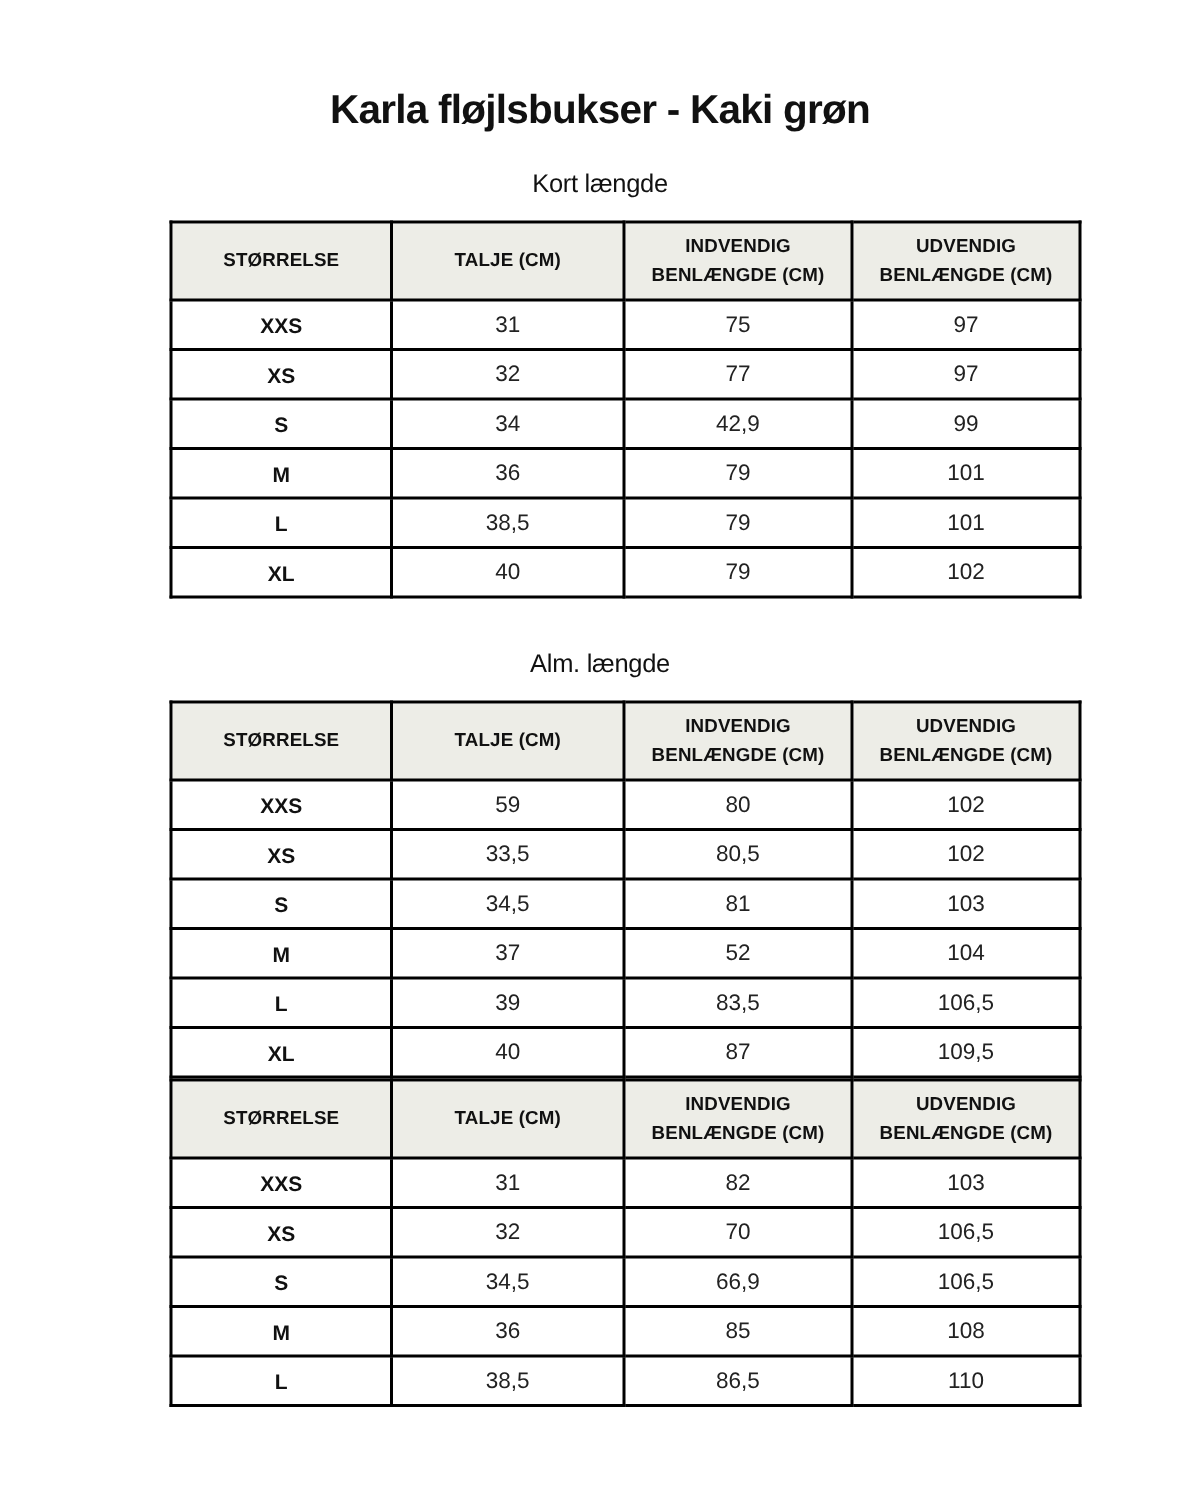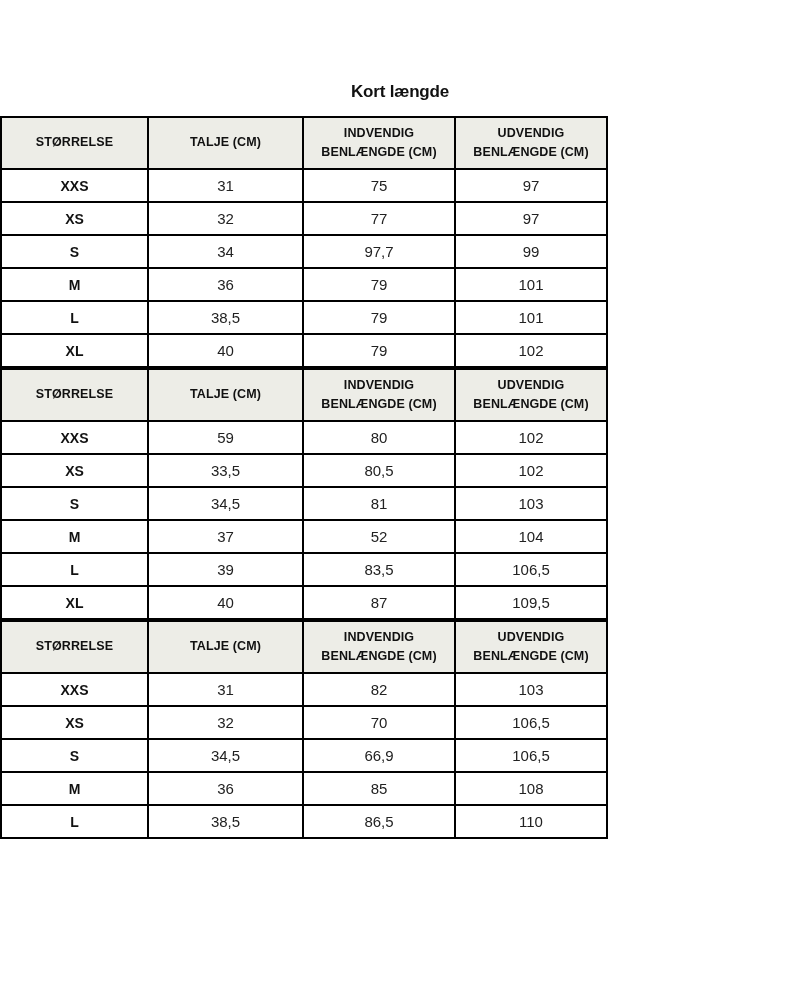--- a/index.html
+++ b/index.html
@@ -22,30 +22,31 @@
     margin: 0;
     text-align: center;
     font-size: 27px;
     font-weight: 700;
     letter-spacing: -0.5px;
   }
   .section-heading {
     margin: 34px 0 14px 0;
     text-align: center;
     font-size: 17px;
-    font-weight: 700;
+    font-weight: 400;
     letter-spacing: -0.2px;
   }
   .table-section:first-of-type .section-heading {
     margin-top: 24px;
   }
   table.size-table {
     border-collapse: collapse;
     table-layout: fixed;
     width: 606px;
+    margin-left: 113px;
     border: 2px solid #000000;
   }
   table.size-table col.c1 { width: 147px; }
   table.size-table col.c2 { width: 155px; }
   table.size-table col.c3 { width: 152px; }
   table.size-table col.c4 { width: 152px; }
   table.size-table th,
   table.size-table td {
     border: 2px solid #000000;
     text-align: center;
@@ -70,20 +71,21 @@
   table.size-table tbody td.size-cell {
     font-size: 14px;
     font-weight: 700;
     color: #111111;
   }
 </style>
 </head>
 <body>
 
 <div class="page">
+  <h1 class="title">Karla fløjlsbukser - Kaki grøn</h1>
 
   <section class="table-section">
     <h2 class="section-heading">Kort længde</h2>
     <table class="size-table">
       <colgroup>
           <col class="c1">
           <col class="c2">
           <col class="c3">
           <col class="c4">
         </colgroup>
@@ -104,40 +106,98 @@
           </tr>
           <tr>
             <td class="size-cell">XS</td>
             <td class="measurement-cell">32</td>
             <td class="measurement-cell">77</td>
             <td class="measurement-cell">97</td>
           </tr>
           <tr>
             <td class="size-cell">S</td>
             <td class="measurement-cell">34</td>
-            <td class="measurement-cell">97,7</td>
+            <td class="measurement-cell">42,9</td>
             <td class="measurement-cell">99</td>
           </tr>
           <tr>
             <td class="size-cell">M</td>
             <td class="measurement-cell">36</td>
             <td class="measurement-cell">79</td>
             <td class="measurement-cell">101</td>
           </tr>
           <tr>
             <td class="size-cell">L</td>
             <td class="measurement-cell">38,5</td>
             <td class="measurement-cell">79</td>
             <td class="measurement-cell">101</td>
           </tr>
           <tr>
             <td class="size-cell">XL</td>
             <td class="measurement-cell">40</td>
             <td class="measurement-cell">79</td>
             <td class="measurement-cell">102</td>
+          </tr>
+        </tbody>
+    </table>
+  </section>
+
+  <section class="table-section">
+    <h2 class="section-heading">Alm. længde</h2>
+    <table class="size-table">
+      <colgroup>
+          <col class="c1">
+          <col class="c2">
+          <col class="c3">
+          <col class="c4">
+        </colgroup>
+      <thead>
+          <tr>
+            <th>STØRRELSE</th>
+            <th>TALJE (CM)</th>
+            <th>INDVENDIG BENLÆNGDE (CM)</th>
+            <th>UDVENDIG BENLÆNGDE (CM)</th>
+          </tr>
+        </thead>
+      <tbody>
+          <tr>
+            <td class="size-cell">XXS</td>
+            <td class="measurement-cell">59</td>
+            <td class="measurement-cell">80</td>
+            <td class="measurement-cell">102</td>
+          </tr>
+          <tr>
+            <td class="size-cell">XS</td>
+            <td class="measurement-cell">33,5</td>
+            <td class="measurement-cell">80,5</td>
+            <td class="measurement-cell">102</td>
+          </tr>
+          <tr>
+            <td class="size-cell">S</td>
+            <td class="measurement-cell">34,5</td>
+            <td class="measurement-cell">81</td>
+            <td class="measurement-cell">103</td>
+          </tr>
+          <tr>
+            <td class="size-cell">M</td>
+            <td class="measurement-cell">37</td>
+            <td class="measurement-cell">52</td>
+            <td class="measurement-cell">104</td>
+          </tr>
+          <tr>
+            <td class="size-cell">L</td>
+            <td class="measurement-cell">39</td>
+            <td class="measurement-cell">83,5</td>
+            <td class="measurement-cell">106,5</td>
+          </tr>
+          <tr>
+            <td class="size-cell">XL</td>
+            <td class="measurement-cell">40</td>
+            <td class="measurement-cell">87</td>
+            <td class="measurement-cell">109,5</td>
           </tr>
         </tbody>
     </table>
   </section>
 
   <section class="table-section">
     <table class="size-table">
       <colgroup>
           <col class="c1">
           <col class="c2">
@@ -148,77 +208,20 @@
           <tr>
             <th>STØRRELSE</th>
             <th>TALJE (CM)</th>
             <th>INDVENDIG BENLÆNGDE (CM)</th>
             <th>UDVENDIG BENLÆNGDE (CM)</th>
           </tr>
         </thead>
       <tbody>
           <tr>
             <td class="size-cell">XXS</td>
-            <td class="measurement-cell">59</td>
-            <td class="measurement-cell">80</td>
-            <td class="measurement-cell">102</td>
-          </tr>
-          <tr>
-            <td class="size-cell">XS</td>
-            <td class="measurement-cell">33,5</td>
-            <td class="measurement-cell">80,5</td>
-            <td class="measurement-cell">102</td>
-          </tr>
-          <tr>
-            <td class="size-cell">S</td>
-            <td class="measurement-cell">34,5</td>
-            <td class="measurement-cell">81</td>
-            <td class="measurement-cell">103</td>
-          </tr>
-          <tr>
-            <td class="size-cell">M</td>
-            <td class="measurement-cell">37</td>
-            <td class="measurement-cell">52</td>
-            <td class="measurement-cell">104</td>
-          </tr>
-          <tr>
-            <td class="size-cell">L</td>
-            <td class="measurement-cell">39</td>
-            <td class="measurement-cell">83,5</td>
-            <td class="measurement-cell">106,5</td>
-          </tr>
-          <tr>
-            <td class="size-cell">XL</td>
-            <td class="measurement-cell">40</td>
-            <td class="measurement-cell">87</td>
-            <td class="measurement-cell">109,5</td>
-          </tr>
-        </tbody>
-    </table>
-  </section>
-
-  <section class="table-section">
-    <table class="size-table">
-      <colgroup>
-          <col class="c1">
-          <col class="c2">
-          <col class="c3">
-          <col class="c4">
-        </colgroup>
-      <thead>
-          <tr>
-            <th>STØRRELSE</th>
-            <th>TALJE (CM)</th>
-            <th>INDVENDIG BENLÆNGDE (CM)</th>
-            <th>UDVENDIG BENLÆNGDE (CM)</th>
-          </tr>
-        </thead>
-      <tbody>
-          <tr>
-            <td class="size-cell">XXS</td>
             <td class="measurement-cell">31</td>
             <td class="measurement-cell">82</td>
             <td class="measurement-cell">103</td>
           </tr>
           <tr>
             <td class="size-cell">XS</td>
             <td class="measurement-cell">32</td>
             <td class="measurement-cell">70</td>
             <td class="measurement-cell">106,5</td>
           </tr>

